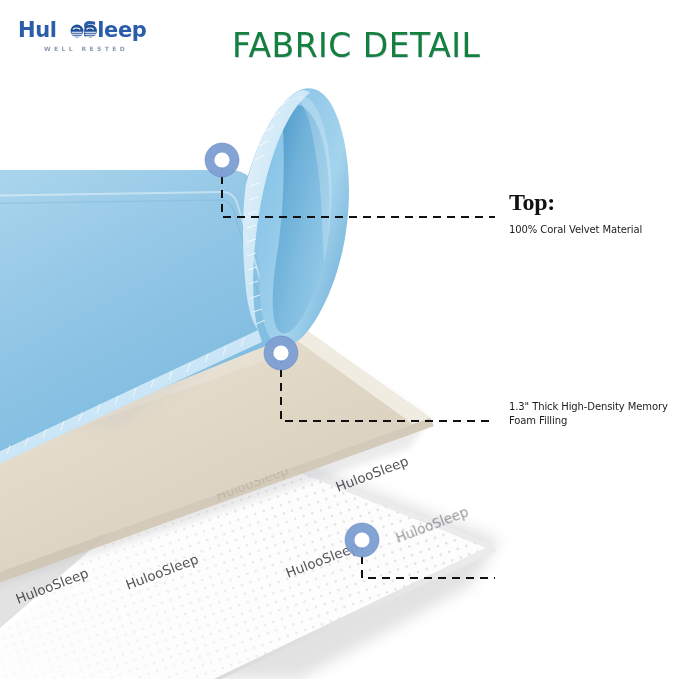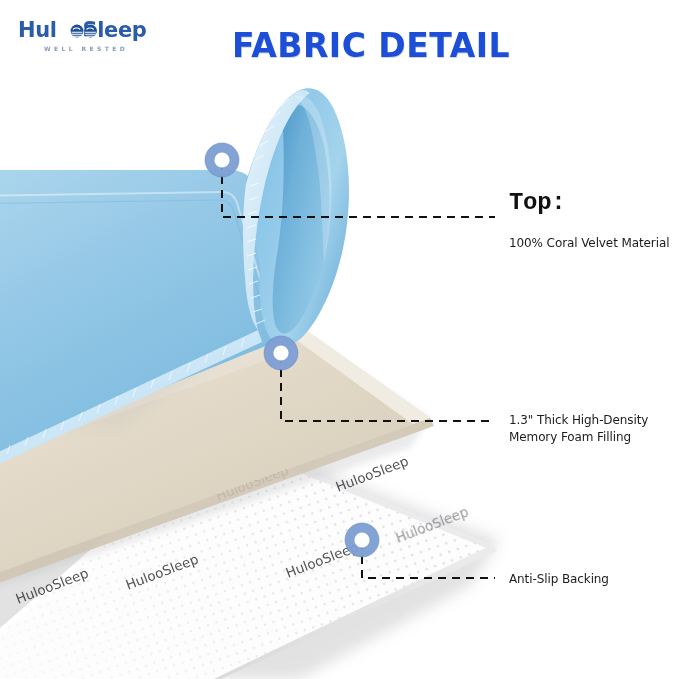--- a/index.html
+++ b/index.html
@@ -22,38 +22,38 @@
   }
   #logo .logo-tag {
     margin-top:4px; font-size:6px; letter-spacing:3.4px;
     color:#8c9bb5; font-weight:bold; padding-left:26px;
   }
 
   
   #title {
     position:absolute; left:232px; top:26px;
     font-family:"DejaVu Sans", sans-serif;
-    font-weight:bold; font-size:33px; letter-spacing:0.5px;
-    color:#1d4ed8;
+    font-weight:normal; font-size:33px; letter-spacing:0.5px;
+    color:#15803d;
     text-shadow:0.5px 0.5px 0 rgba(42,92,170,0.25);
     white-space:nowrap;
   }
 
   
   #art { position:absolute; left:0; top:0; width:679px; height:679px; }
 
   
   .callout { position:absolute; left:509px; width:170px; }
   .callout .c-head {
-    font-family:Liberation Mono, monospace;
+    font-family:Liberation Serif, serif;
     font-weight:bold; font-size:24px; color:#111; line-height:1.05;
     letter-spacing:-0.3px;
   }
   .callout .c-body {
-    margin-top:20px; font-size:12px; color:#1c1c1c;
+    margin-top:8px; font-size:10px; color:#1c1c1c;
     line-height:1.38; letter-spacing:-0.1px;
   }
   #callout-top    { top:190px; }
   #callout-middle { top:392px; }
   #callout-bottom { top:551px; }
 
   .marker-hit { position:absolute; width:34px; height:34px; border-radius:50%; }
 </style>
 </head>
 <body>
@@ -283,14 +283,13 @@
 <div class="callout" id="callout-top">
   <div class="c-head">Top:</div>
   <div class="c-body">100% Coral Velvet Material</div>
 </div>
 
 <div class="callout" id="callout-middle">
   <div class="c-body">1.3" Thick High-Density Memory Foam Filling</div>
 </div>
 
 <div class="callout" id="callout-bottom">
-  <div class="c-body">Anti-Slip Backing</div>
 </div>
 
 </body></html>

